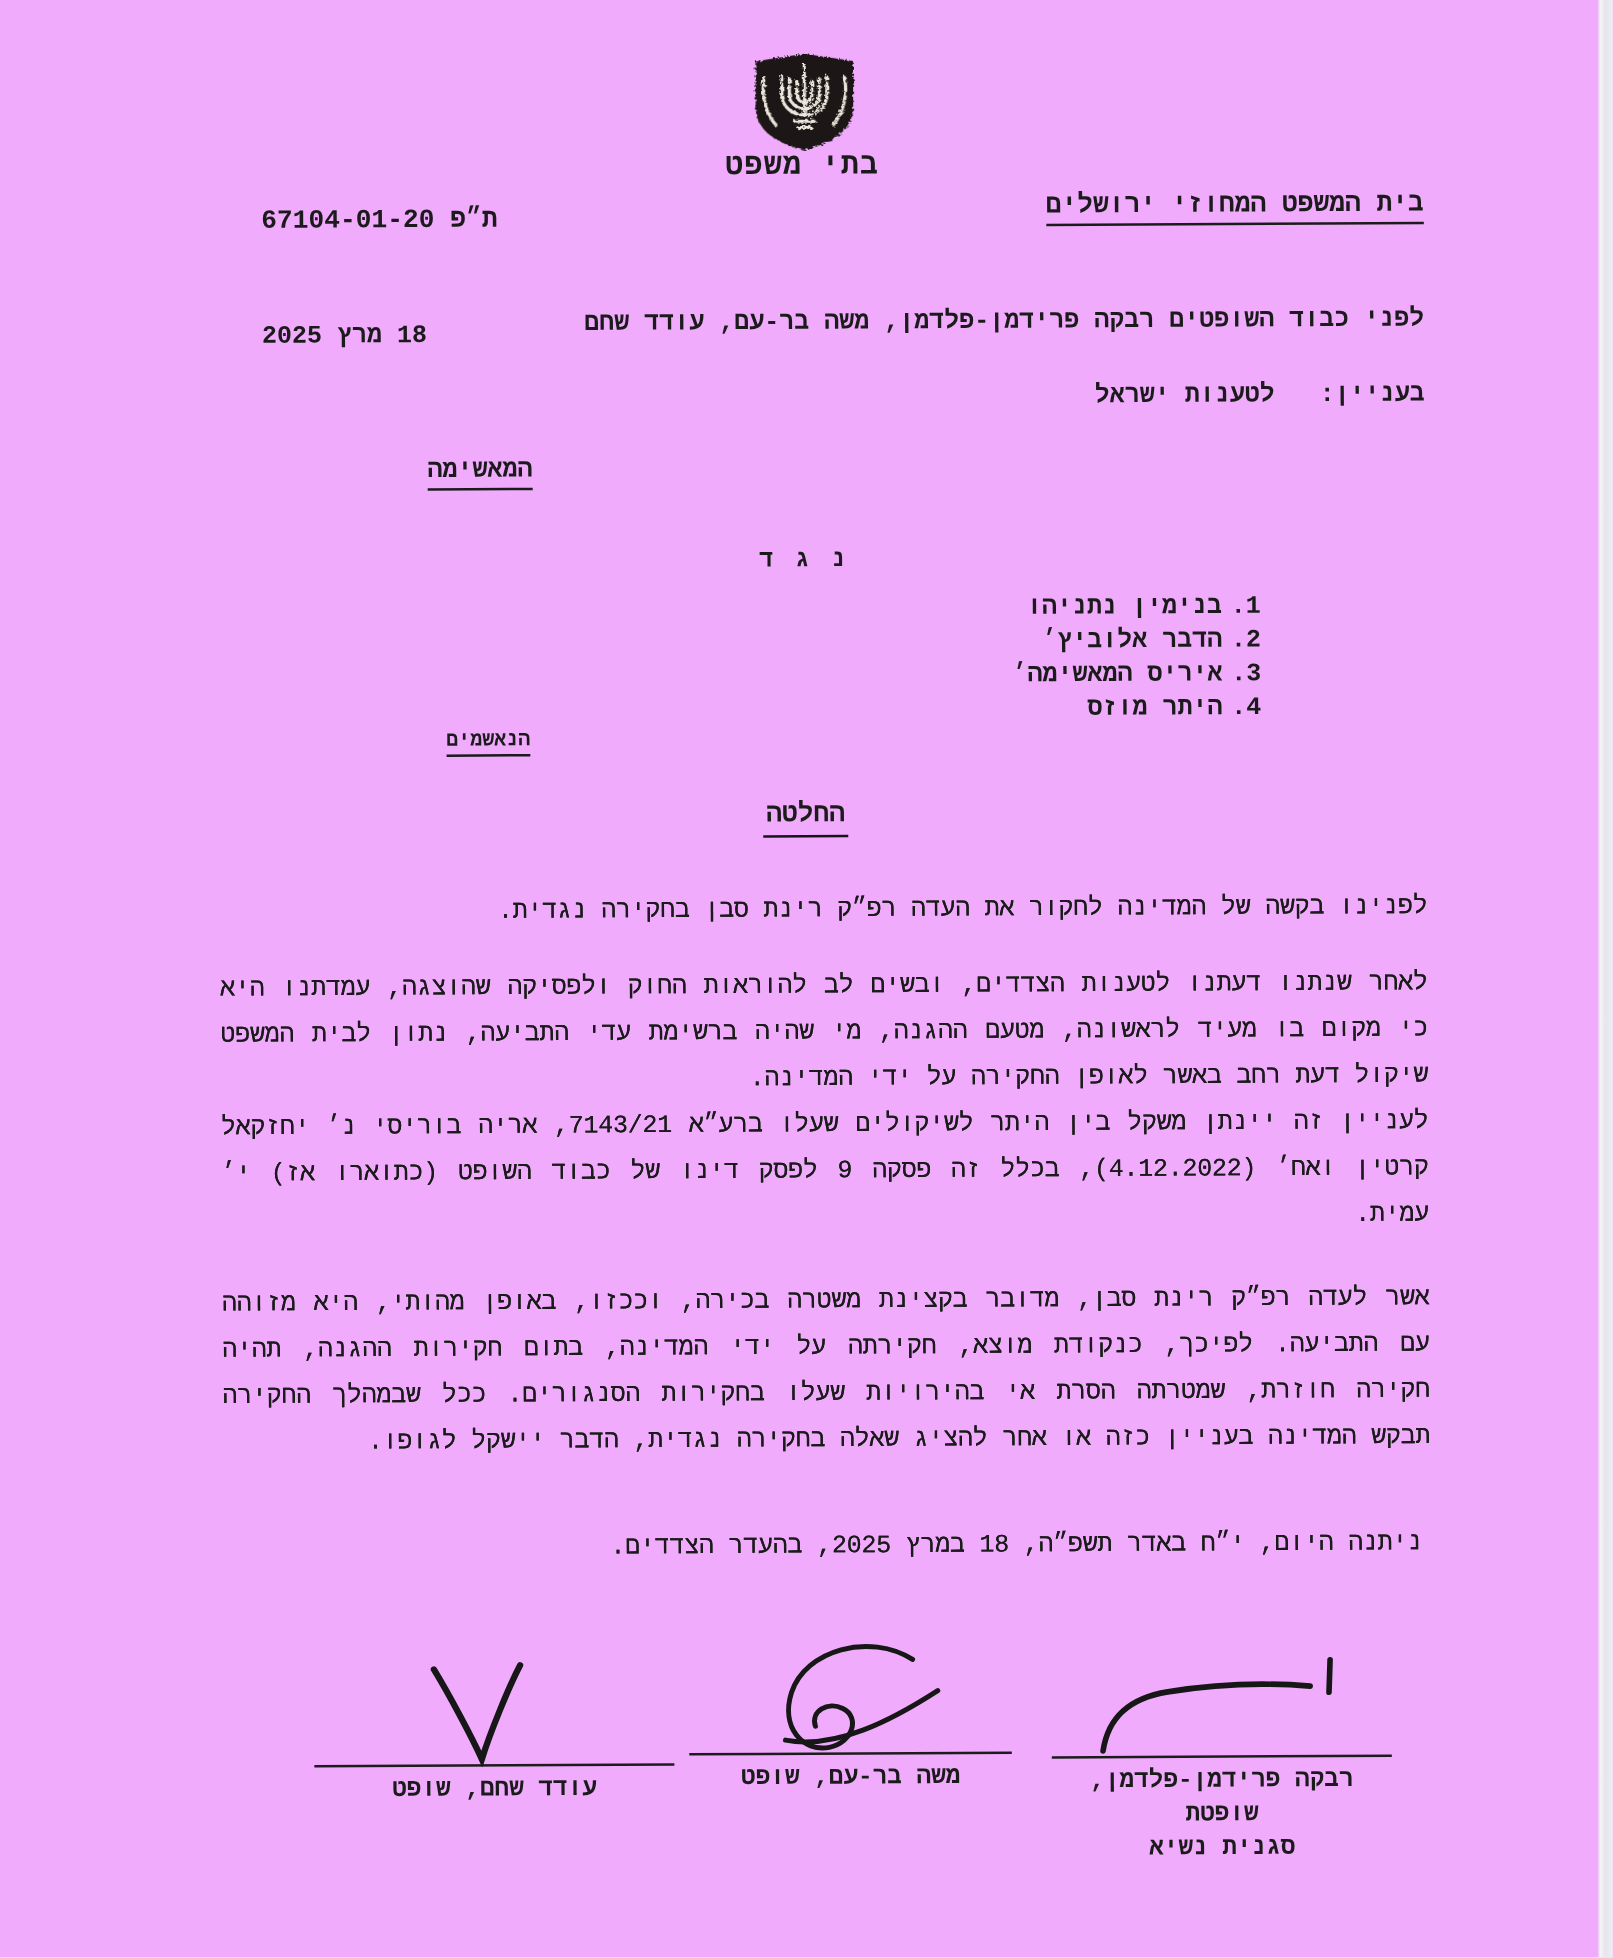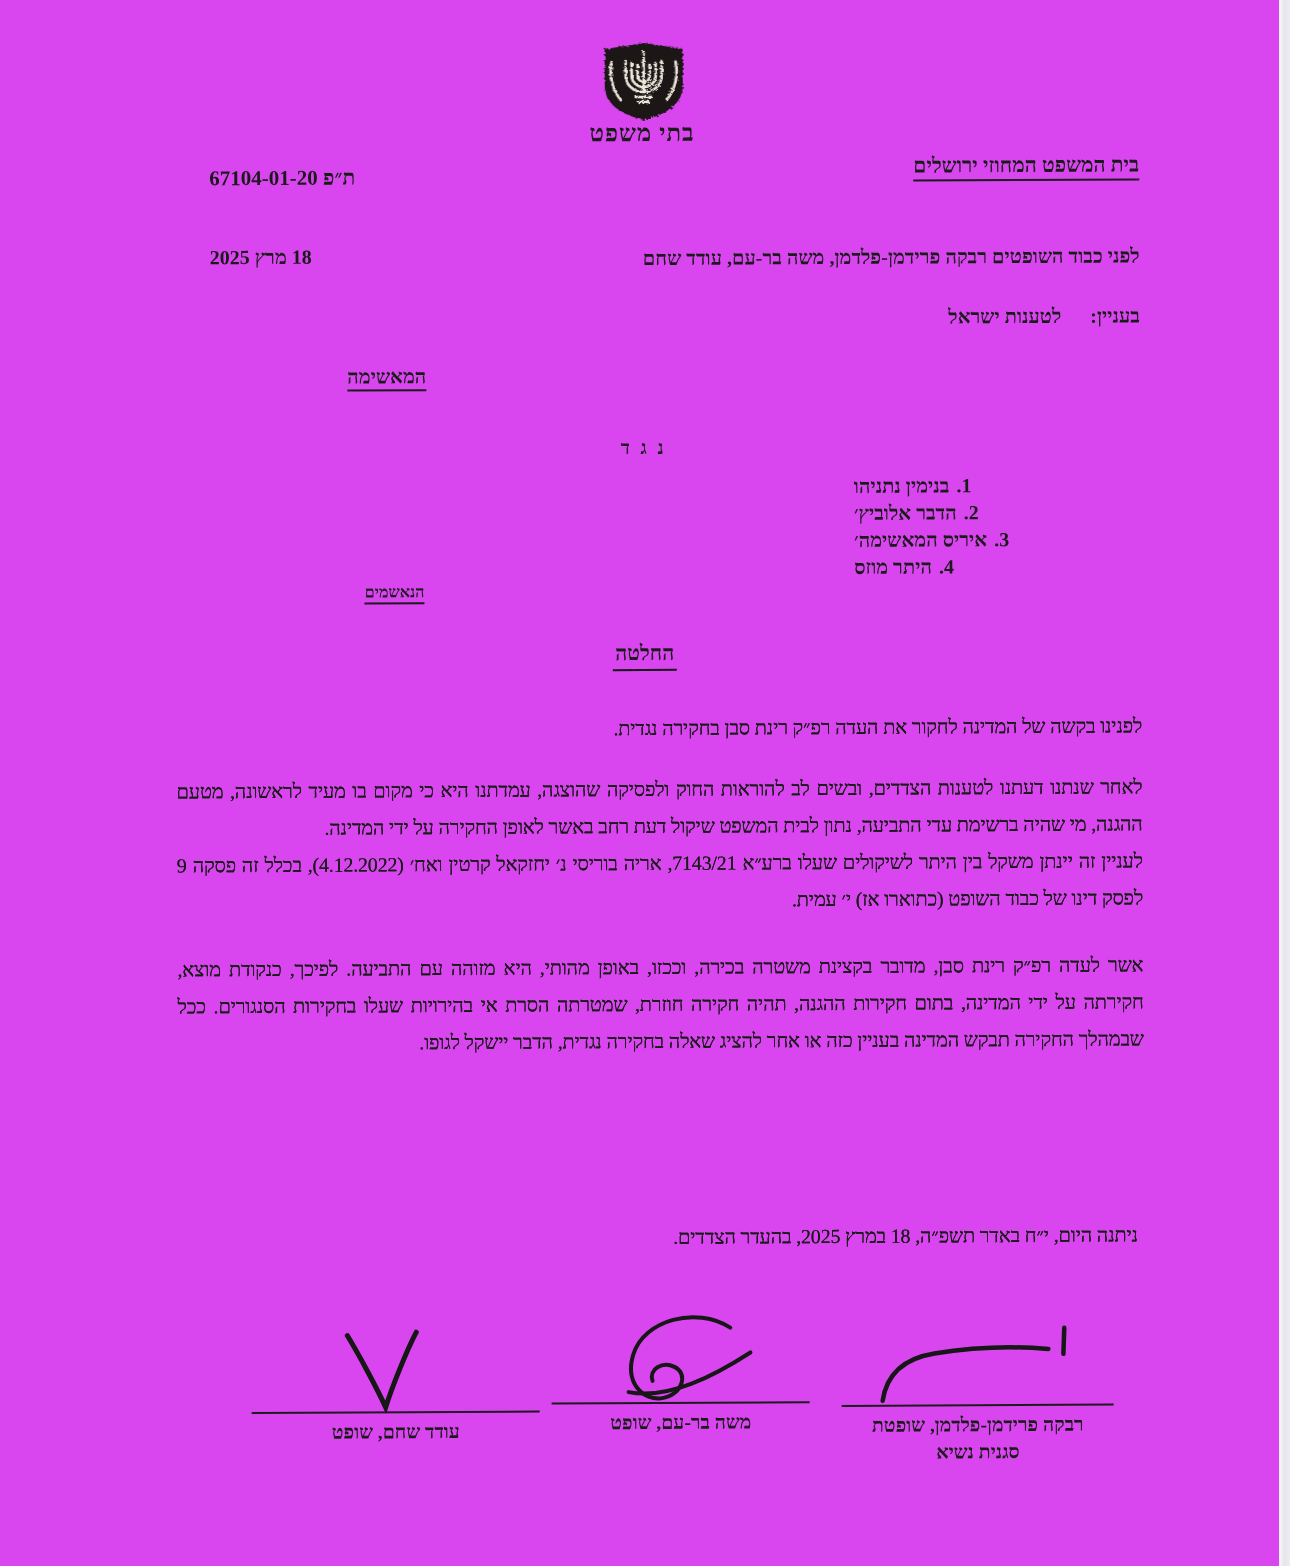--- a/index.html
+++ b/index.html
@@ -1,40 +1,40 @@
 <!DOCTYPE html>
 <html lang="he" dir="rtl"><head>
 <meta charset="utf-8">
 <style>
   html,body{margin:0;padding:0;background:#ffffff;}
   .page{
     position:relative;width:1290px;height:1566px;margin:0 auto;
-    background:#d946ef;color:#1b1b1b;
-    font-family:Liberation Serif, serif;direction:rtl;overflow:hidden;
+    background:#f0abfc;color:#1b1b1b;
+    font-family:Liberation Mono, monospace;direction:rtl;overflow:hidden;
   }
   .scan{position:absolute;inset:0;transform:rotate(-0.3deg);transform-origin:50% 45%;}
   .scrollbar{
     position:absolute;right:0;top:0;bottom:0;width:10px;
     background:linear-gradient(to right,#f6f6f8,#e5e5ec 45%,#ececf1);
     border-left:1px solid #f0f0f3;z-index:5;
   }
   .abs{position:absolute;}
   .b{font-weight:bold;}
   .u{border-bottom:2px solid #1b1b1b;padding-bottom:2px;}
   .emblem{left:602px;top:40px;width:90px;height:82px;}
   .courts-title{top:120px;left:0;width:1290px;text-align:center;font-size:24px;letter-spacing:1px;}
   .court-name{top:155px;right:148px;font-size:21px;}
   .case-number{top:164px;left:212px;font-size:21px;}
   .judges-line{top:247px;right:148px;font-size:20px;}
-  .header-date{top:244px;left:212px;font-size:20px;}
+  .header-date{top:256px;left:212px;font-size:20px;}
   .in-re{top:307px;right:148px;font-size:20px;}
   .in-re-name{margin-right:24px;}
   .plaintiff-role{top:364px;right:862px;font-size:20px;}
   .versus{top:437px;left:0;width:1290px;text-align:center;font-size:19px;letter-spacing:3px;}
-  .defendants{top:474px;right:280px;text-align:left;font-size:20px;line-height:27px;}
+  .defendants{top:474px;right:280px;text-align:right;font-size:20px;line-height:27px;}
   .def-name{margin-right:7px;}
   .defendants-role{top:582px;right:865px;font-size:16px;}
   .decision-title{top:641px;left:0;width:1290px;text-align:center;}
   .decision-title span{font-size:21px;font-weight:bold;border-bottom:2.5px solid #151515;padding:0 2px 4px;}
   .body-text{
     top:710px;right:148px;width:966px;
     font-size:20px;line-height:37px;letter-spacing:-0.2px;
     text-align:justify;text-align-last:right;
     text-shadow:0 0 0.4px #222;
   }

